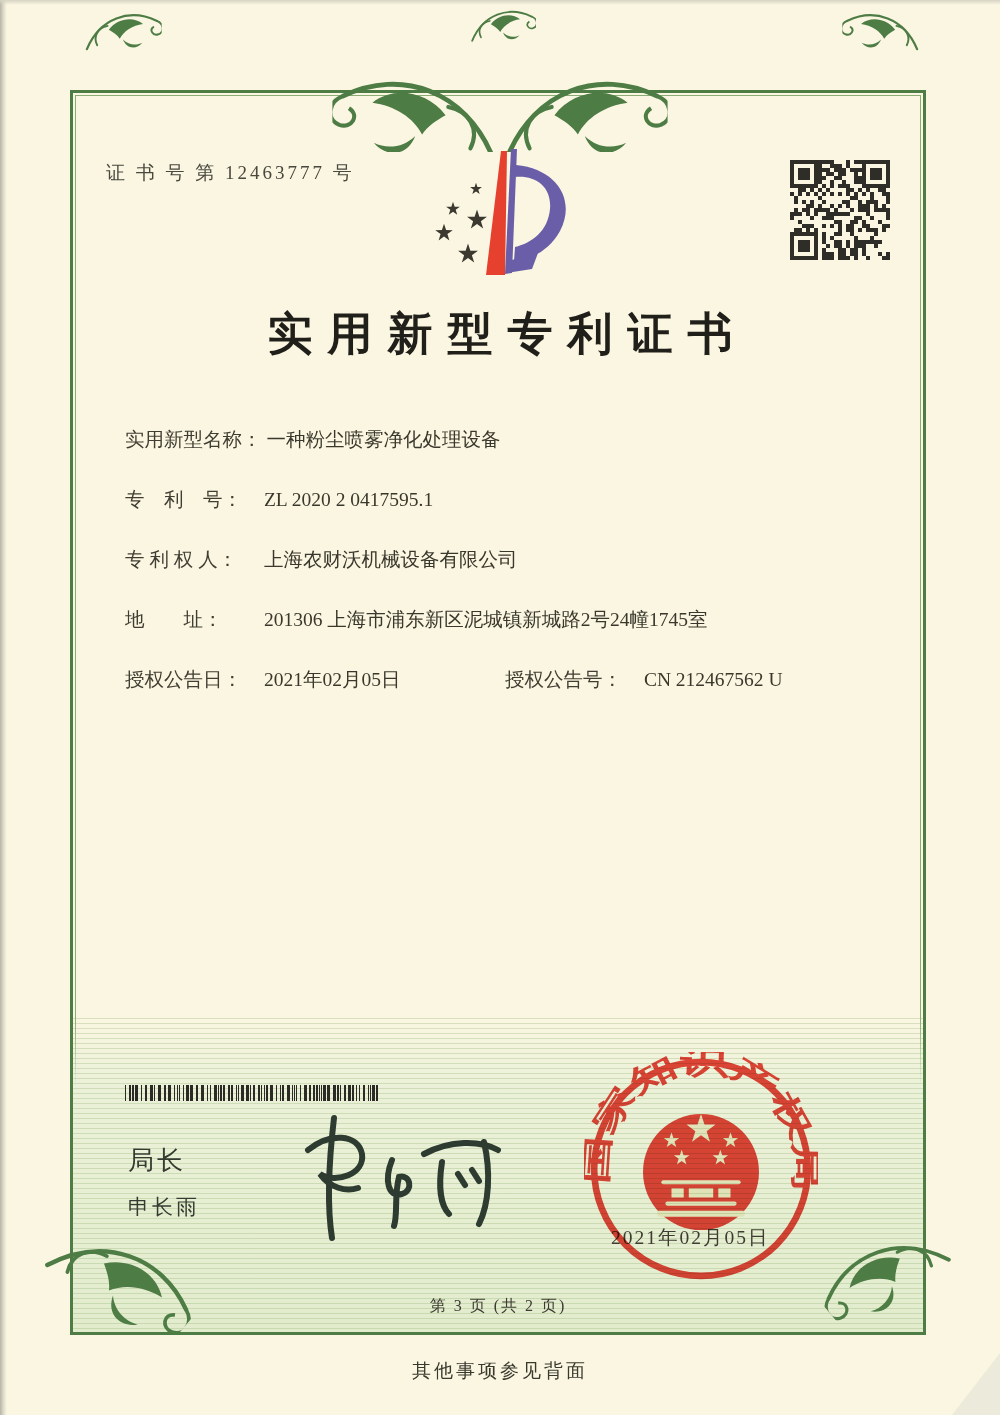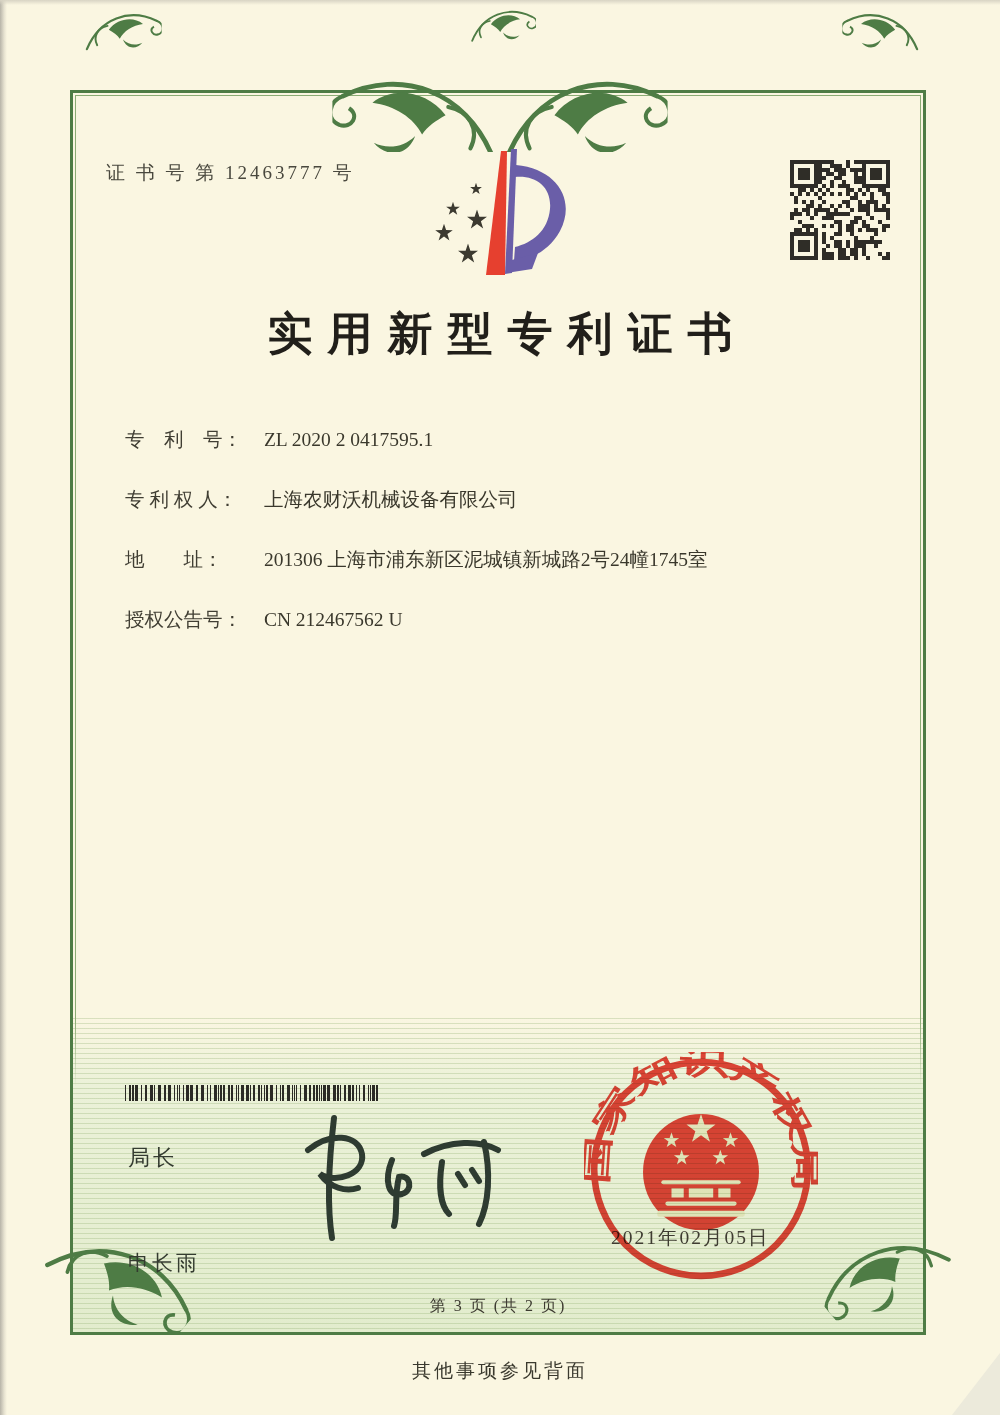--- a/index.html
+++ b/index.html
@@ -52,24 +52,24 @@
   .field-row.double .pair-a { width:380px; }
 
   .body-text { position:absolute; left:125px; top:841px; width:756px;
     font-size:19.5px; line-height:38px; text-align:justify; color:#3a392e; }
   .body-text p { text-indent:2em; }
 
   .barcode { position:absolute; left:125px; top:1085px; width:260px; height:16px;
     display:flex; align-items:stretch; }
   .barcode b { display:block; background:#2b2a25; height:100%; }
 
-  .issuer-title { position:absolute; left:128px; top:1143px; font-size:22px;
+  .issuer-title { position:absolute; left:128px; top:1143px; font-size:26px;
     letter-spacing:3px; color:#343b30;
     font-family:"Liberation Sans","DejaVu Sans",sans-serif; }
-  .issuer-name { position:absolute; left:128px; top:1249px; font-size:21px;
+  .issuer-name { position:absolute; left:128px; top:1193px; font-size:21px;
     letter-spacing:3px; color:#343b30;
     font-family:Liberation Serif, serif; }
 
   .signature { position:absolute; left:272px; top:1104px; width:245px; height:150px; }
 
   .seal { position:absolute; left:584px; top:1052px; width:234px; height:234px;
     mix-blend-mode:multiply; opacity:.93; }
   .seal-date { position:absolute; left:611px; top:1224px; font-size:19.5px;
     letter-spacing:2px; color:#3e3c31; }
 
@@ -794,32 +794,40 @@
     <i></i>
     <i></i>
     <i class="f"></i>
     <i class="f"></i>
   </div>
 
 <div class="doc-title">实用新型专利证书</div>
 
 <div class="fields">
   <div class="field-row">
+    <span class="field-label">实用新型名称：</span>
+    <span class="field-value">一种粉尘喷雾净化处理设备</span>
+  </div>
+  <div class="field-row">
     <span class="field-label">专　利　号：</span>
     <span class="field-value">ZL 2020 2 0417595.1</span>
   </div>
   <div class="field-row">
     <span class="field-label">专 利 权 人：</span>
     <span class="field-value">上海农财沃机械设备有限公司</span>
   </div>
   <div class="field-row">
     <span class="field-label">地　　址：</span>
     <span class="field-value">201306 上海市浦东新区泥城镇新城路2号24幢1745室</span>
   </div>
   <div class="field-row double">
+    <span class="pair-a">
+      <span class="field-label">授权公告日：</span>
+      <span class="field-value">2021年02月05日</span>
+    </span>
     <span class="pair-b">
       <span class="field-label">授权公告号：</span>
       <span class="field-value">CN 212467562 U</span>
     </span>
   </div>
 </div>
 
 <div class="body-text">
 </div>
 

